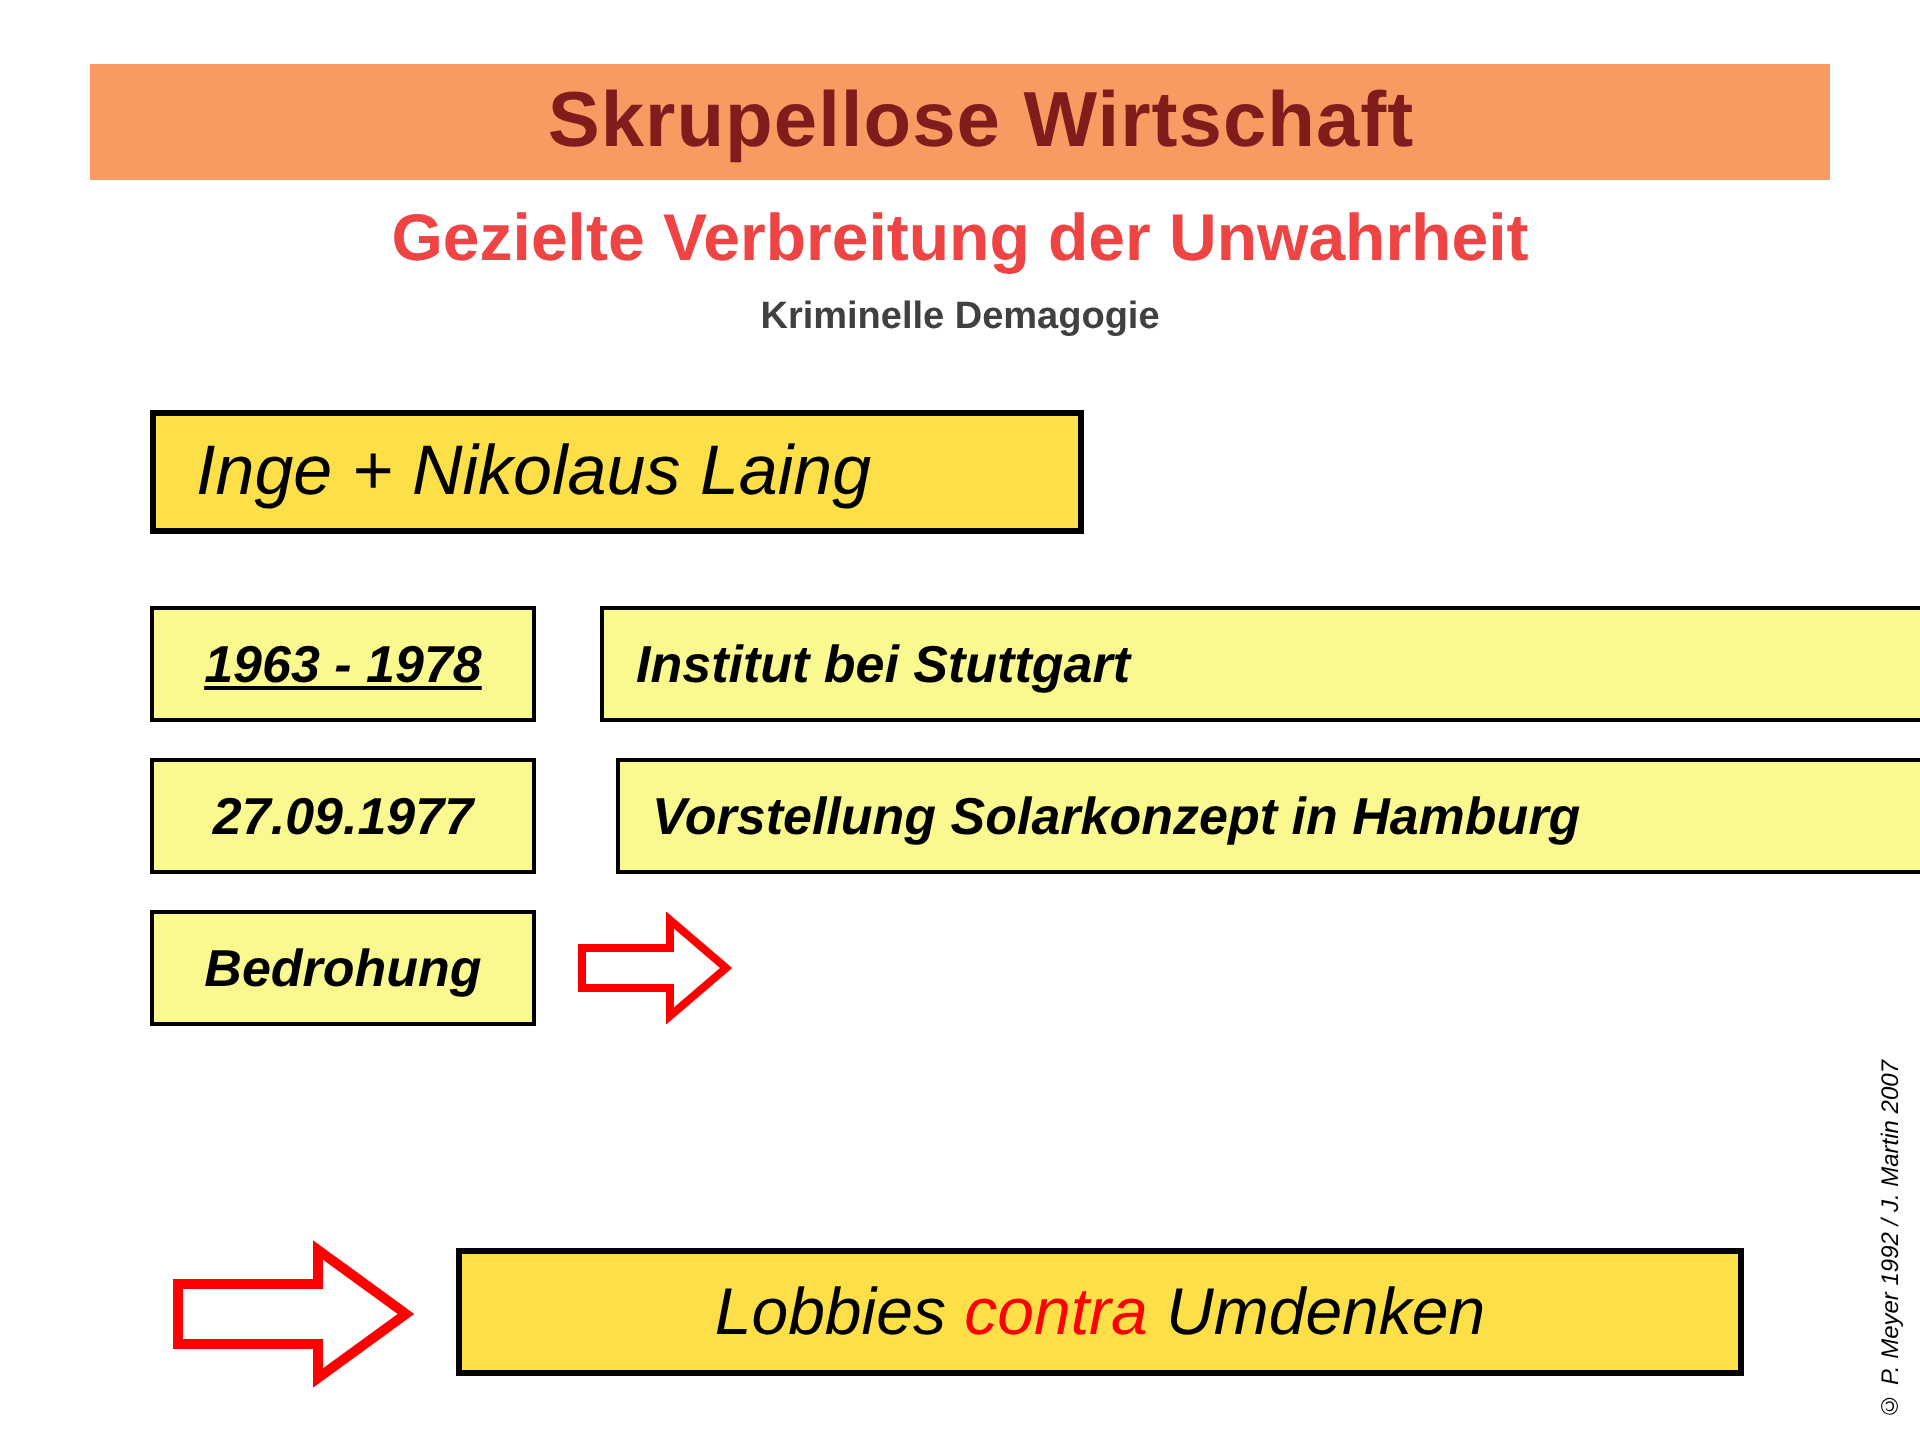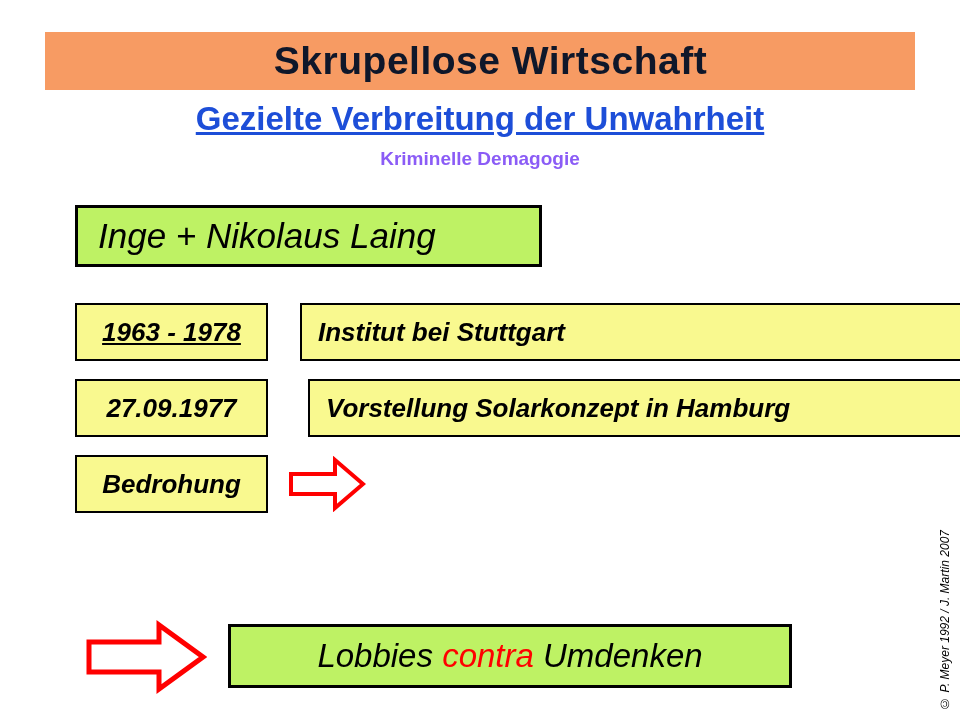--- a/index.html
+++ b/index.html
@@ -28,62 +28,61 @@
     height: 58px;
     background: #f79b63;
     display: flex;
     align-items: center;
     justify-content: center;
   }
   .title-banner .title-text {
     font-family: "Liberation Sans", sans-serif;
     font-weight: bold;
     font-size: 39px;
-    color: #0f172a;
+    color: #7f1d1d;
     letter-spacing: 0.5px;
     margin-left: 21px;
   }
 
   
   .subtitle {
     position: absolute;
     left: 0;
     top: 100px;
     width: 960px;
     text-align: center;
     font-family: "Liberation Sans", sans-serif;
     font-weight: bold;
     font-size: 33px;
-    color: #1d4ed8;
-    text-decoration: underline;
+    color: #ef4444;
   }
   .subsubtitle {
     position: absolute;
     left: 0;
     top: 148px;
     width: 960px;
     text-align: center;
     font-family: "Liberation Sans", sans-serif;
     font-weight: bold;
     font-size: 19px;
-    color: #8b5cf6;
+    color: #404040;
   }
 
   
   .box {
     position: absolute;
     box-sizing: border-box;
     border: 3px solid #000000;
     display: flex;
     align-items: center;
     font-family: "Liberation Sans", sans-serif;
     font-style: italic;
     color: #000000;
   }
-  .box.pink   { background: #bef264; }
+  .box.pink   { background: #fde047; }
   .box.yellow { background: #f9f98f; border-width: 2px; }
 
   .name-box {
     left: 75px;
     top: 205px;
     width: 467px;
     height: 62px;
     font-size: 35px;
     padding-left: 20px;
   }
@@ -105,21 +104,21 @@
     font-weight: bold;
     padding-left: 16px;
   }
   .row-value.v1 { left: 300px; top: 303px; width: 696px; }
   .row-value.v2 { left: 308px; top: 379px; width: 672px; }
   .row-value.v3 { left: 370px; top: 455px; width: 510px; }
 
   .bottom-box {
     left: 228px;
     top: 624px;
-    width: 564px;
+    width: 644px;
     height: 64px;
     font-size: 33px;
     justify-content: center;
     padding-left: 0;
   }
   .bottom-box .accent { color: #ff0000; }
   .bottom-box .plain  { color: #000000; }
   .bottom-box span { white-space: pre; }
 
   

